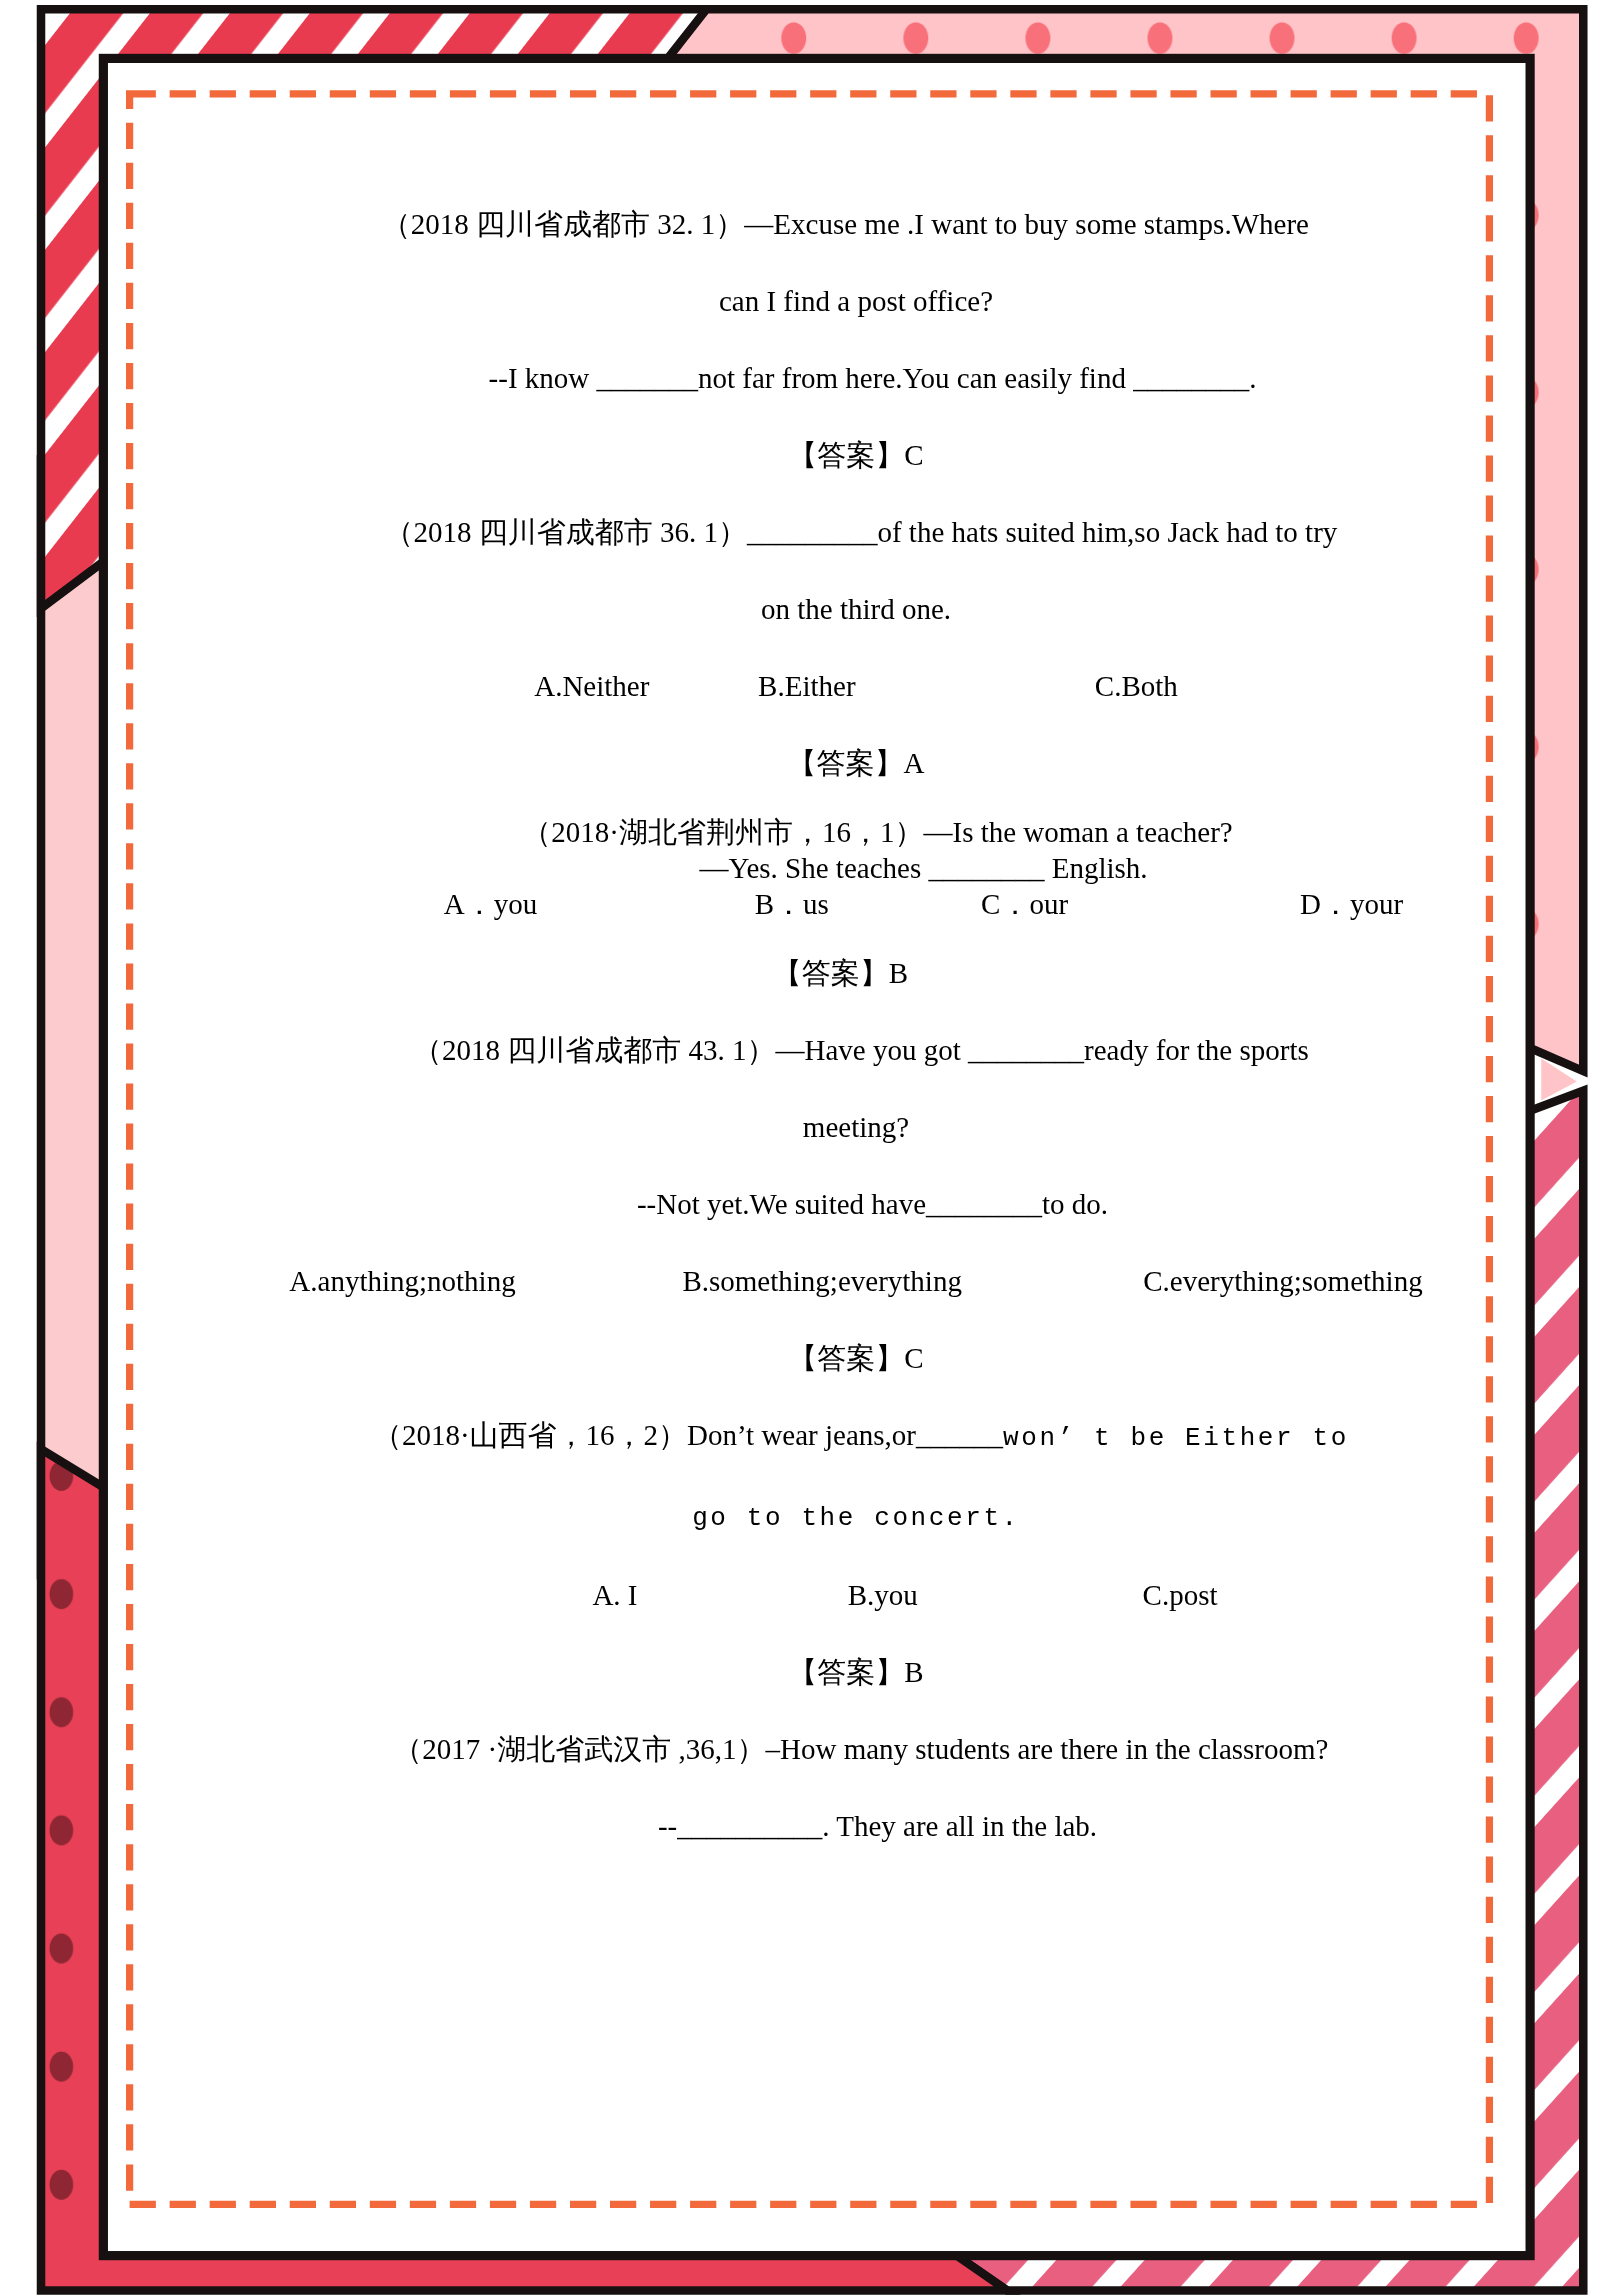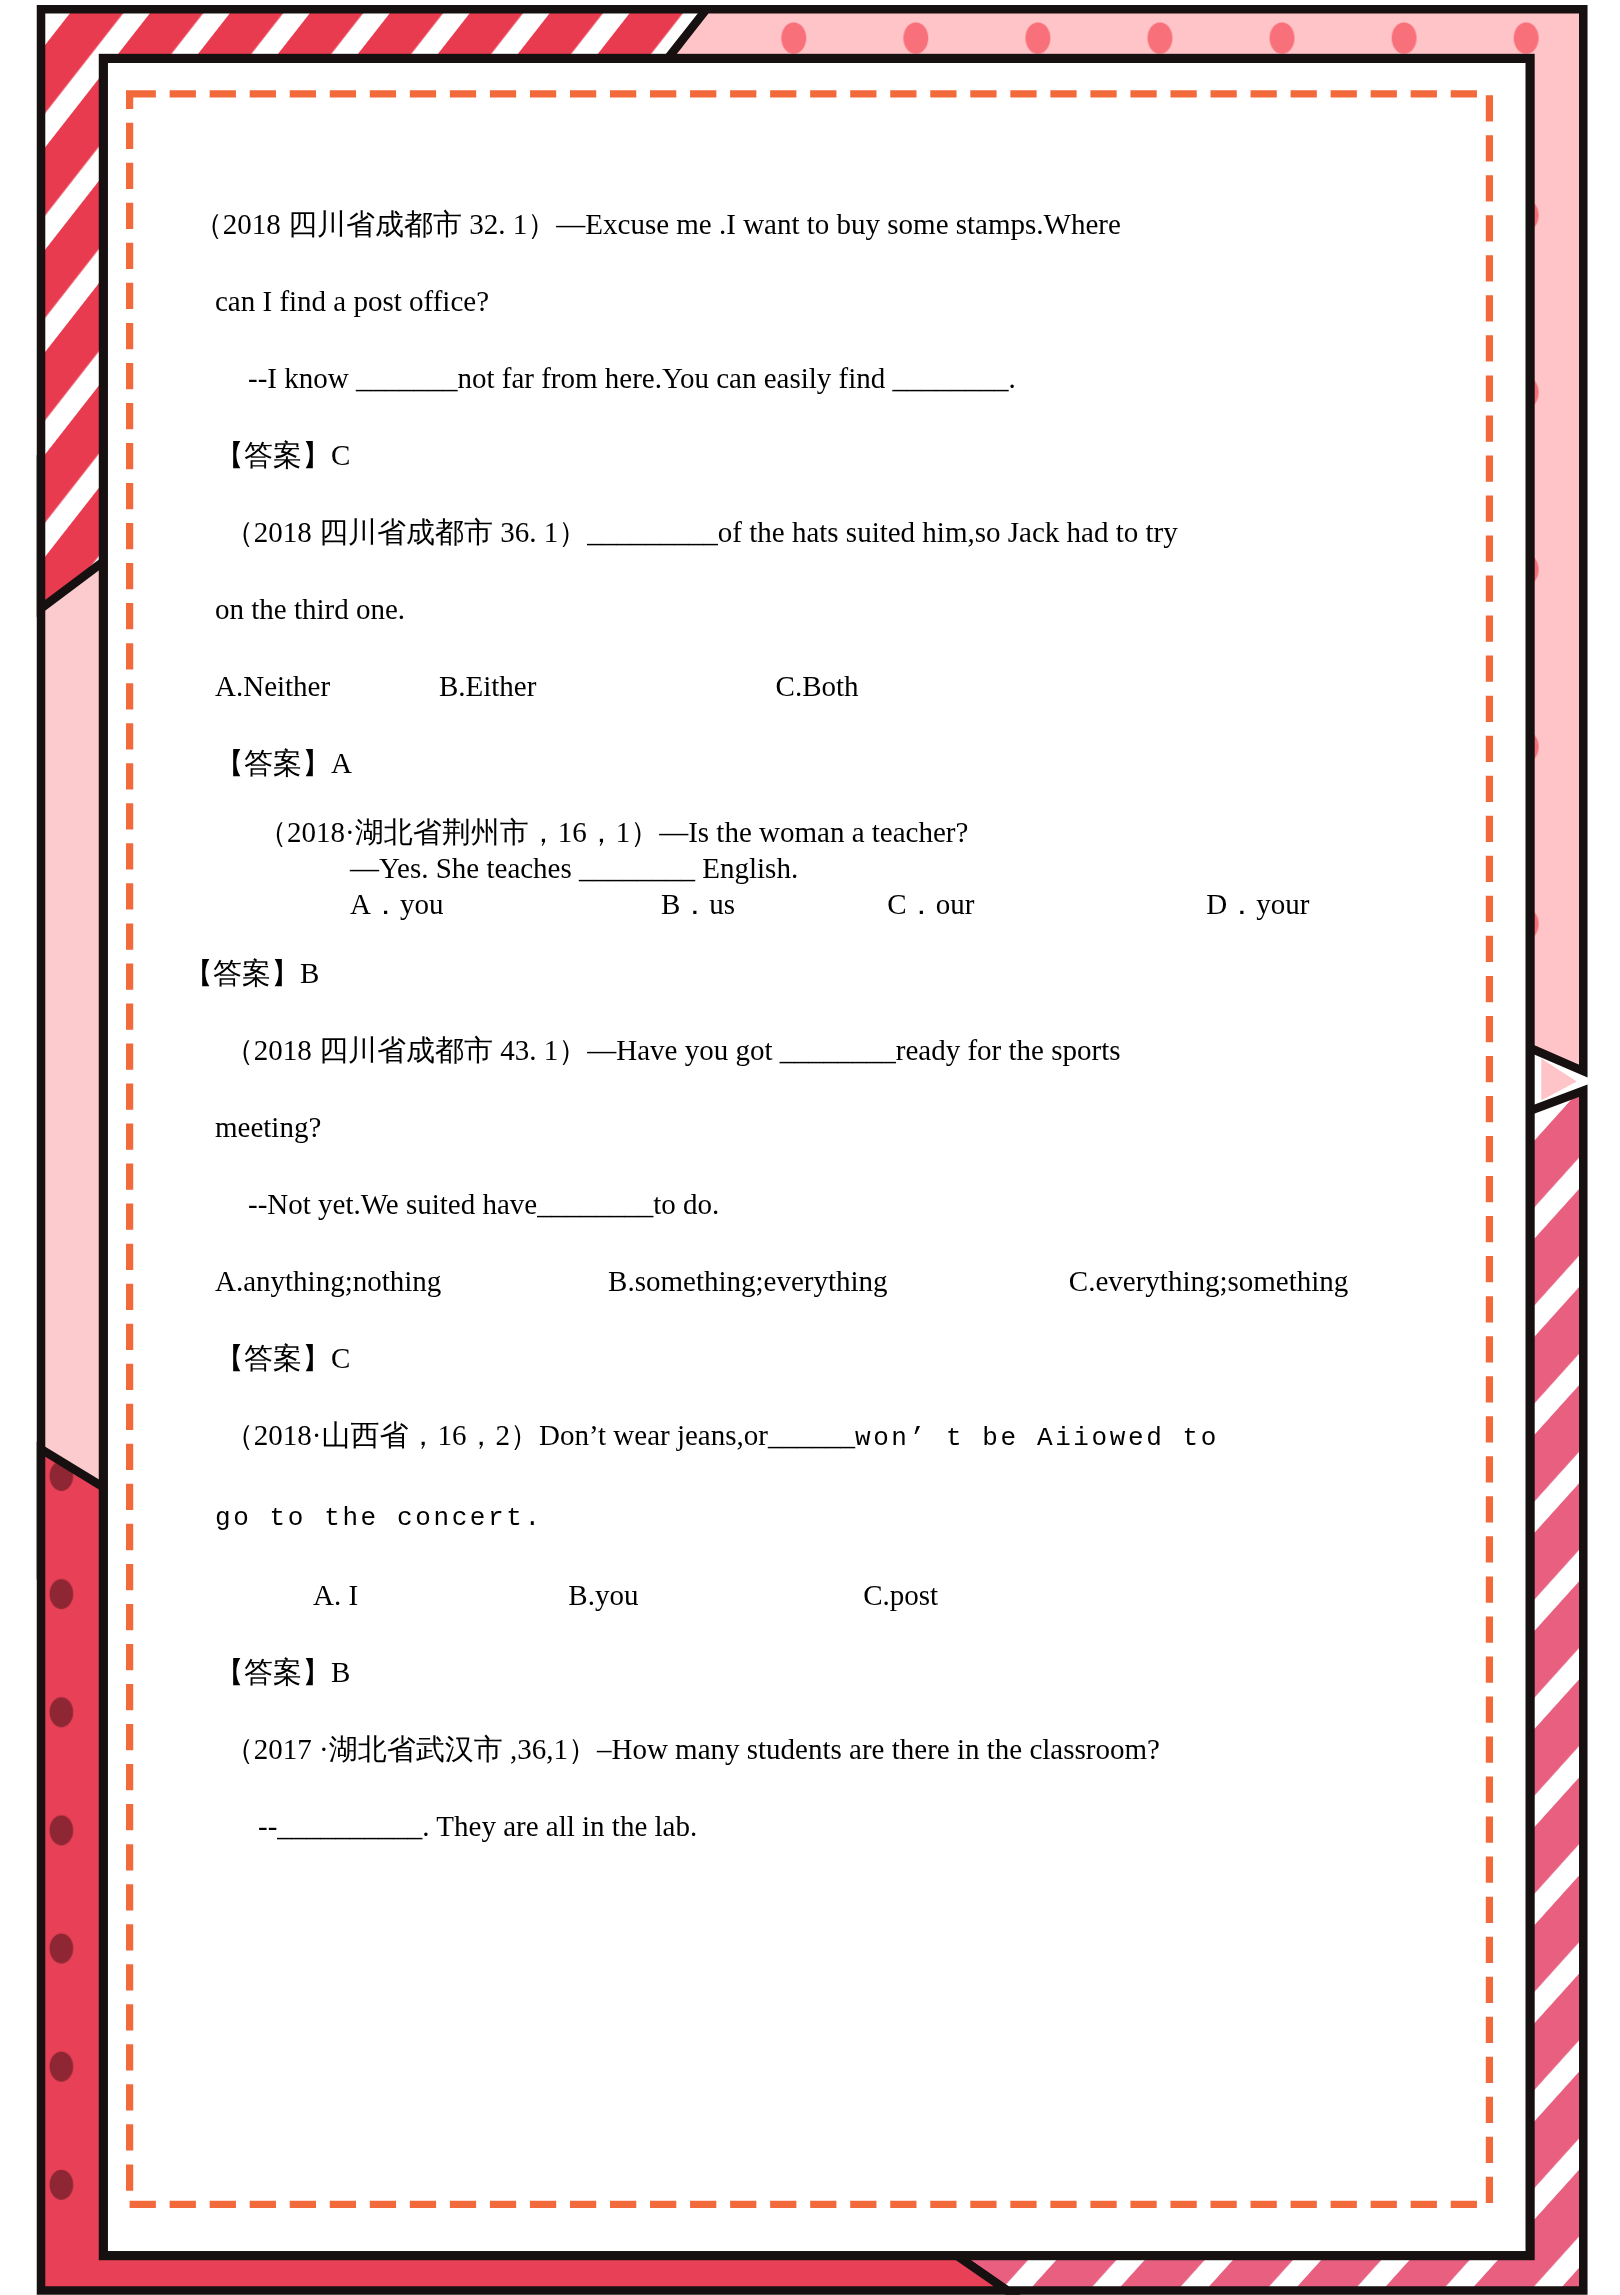--- a/index.html
+++ b/index.html
@@ -12,20 +12,21 @@
     position:absolute;left:108px;top:63px;width:1417px;height:2189px;
     overflow:hidden;
   }
   .lines{
     position:relative;margin-left:76px;margin-top:142px;width:1313px;
     color:#000;
   }
   .line{
     white-space:pre;
     font:29px/38px "Liberation Serif",serif;
+    text-align:center;
   }
   .sp-first{margin-top:0;}
   .sp-para{margin-top:39px;margin-left:31px;}
   .sp-half{margin-top:31px;}
   .sp-tight{margin-top:-2px;}
   .ind-0{padding-left:0;}
   .ind-1{padding-left:9.8px;}
   .ind-2{padding-left:33px;}
   .ind-3{padding-left:43px;}
   .ind-4{padding-left:74px;}
@@ -86,21 +87,21 @@
       <div class="line sp-para ind-0"><span class="f-serif">【答案】A</span></div>
       <div class="line sp-half ind-4"><span class="f-serif">（2018·湖北省荆州市，16，1）—Is the woman a teacher?</span></div>
       <div class="line sp-tight ind-6"><span class="f-serif">—Yes. She teaches ________ English.</span></div>
       <div class="line sp-tight ind-6"><span class="f-serif">A．you                              B．us                     C．our                                D．your</span></div>
       <div class="line sp-half ind-0"><span class="f-serif">【答案】B</span></div>
       <div class="line sp-para ind-1"><span class="f-serif">（2018 四川省成都市 43. 1）—Have you got ________ready for the sports</span></div>
       <div class="line sp-para ind-0"><span class="f-serif">meeting?</span></div>
       <div class="line sp-para ind-2"><span class="f-serif">--Not yet.We suited have________to do.</span></div>
       <div class="line sp-para ind-0"><span class="f-serif">A.anything;nothing                       B.something;everything                         C.everything;something</span></div>
       <div class="line sp-para ind-0"><span class="f-serif">【答案】C</span></div>
-      <div class="line sp-para ind-1"><span class="f-serif">（2018·山西省，16，2）Don’t wear jeans,or______</span><span class="f-mono">won’ t be Aiiowed to</span></div>
+      <div class="line sp-para ind-1"><span class="f-serif">（2018·山西省，16，2）Don’t wear jeans,or______</span><span class="f-mono">won’ t be Either to</span></div>
       <div class="line sp-para ind-0"><span class="f-mono">go to the concert.</span></div>
       <div class="line sp-para ind-5"><span class="f-serif">A. I                             B.you                               C.post</span></div>
       <div class="line sp-para ind-0"><span class="f-serif">【答案】B</span></div>
       <div class="line sp-para ind-1"><span class="f-serif">（2017 ·湖北省武汉市 ,36,1）–How many students are there in the classroom?</span></div>
       <div class="line sp-para ind-3"><span class="f-serif">--__________. They are all in the lab.</span></div>
     </div>
 </main>
 
 
 </body></html>

